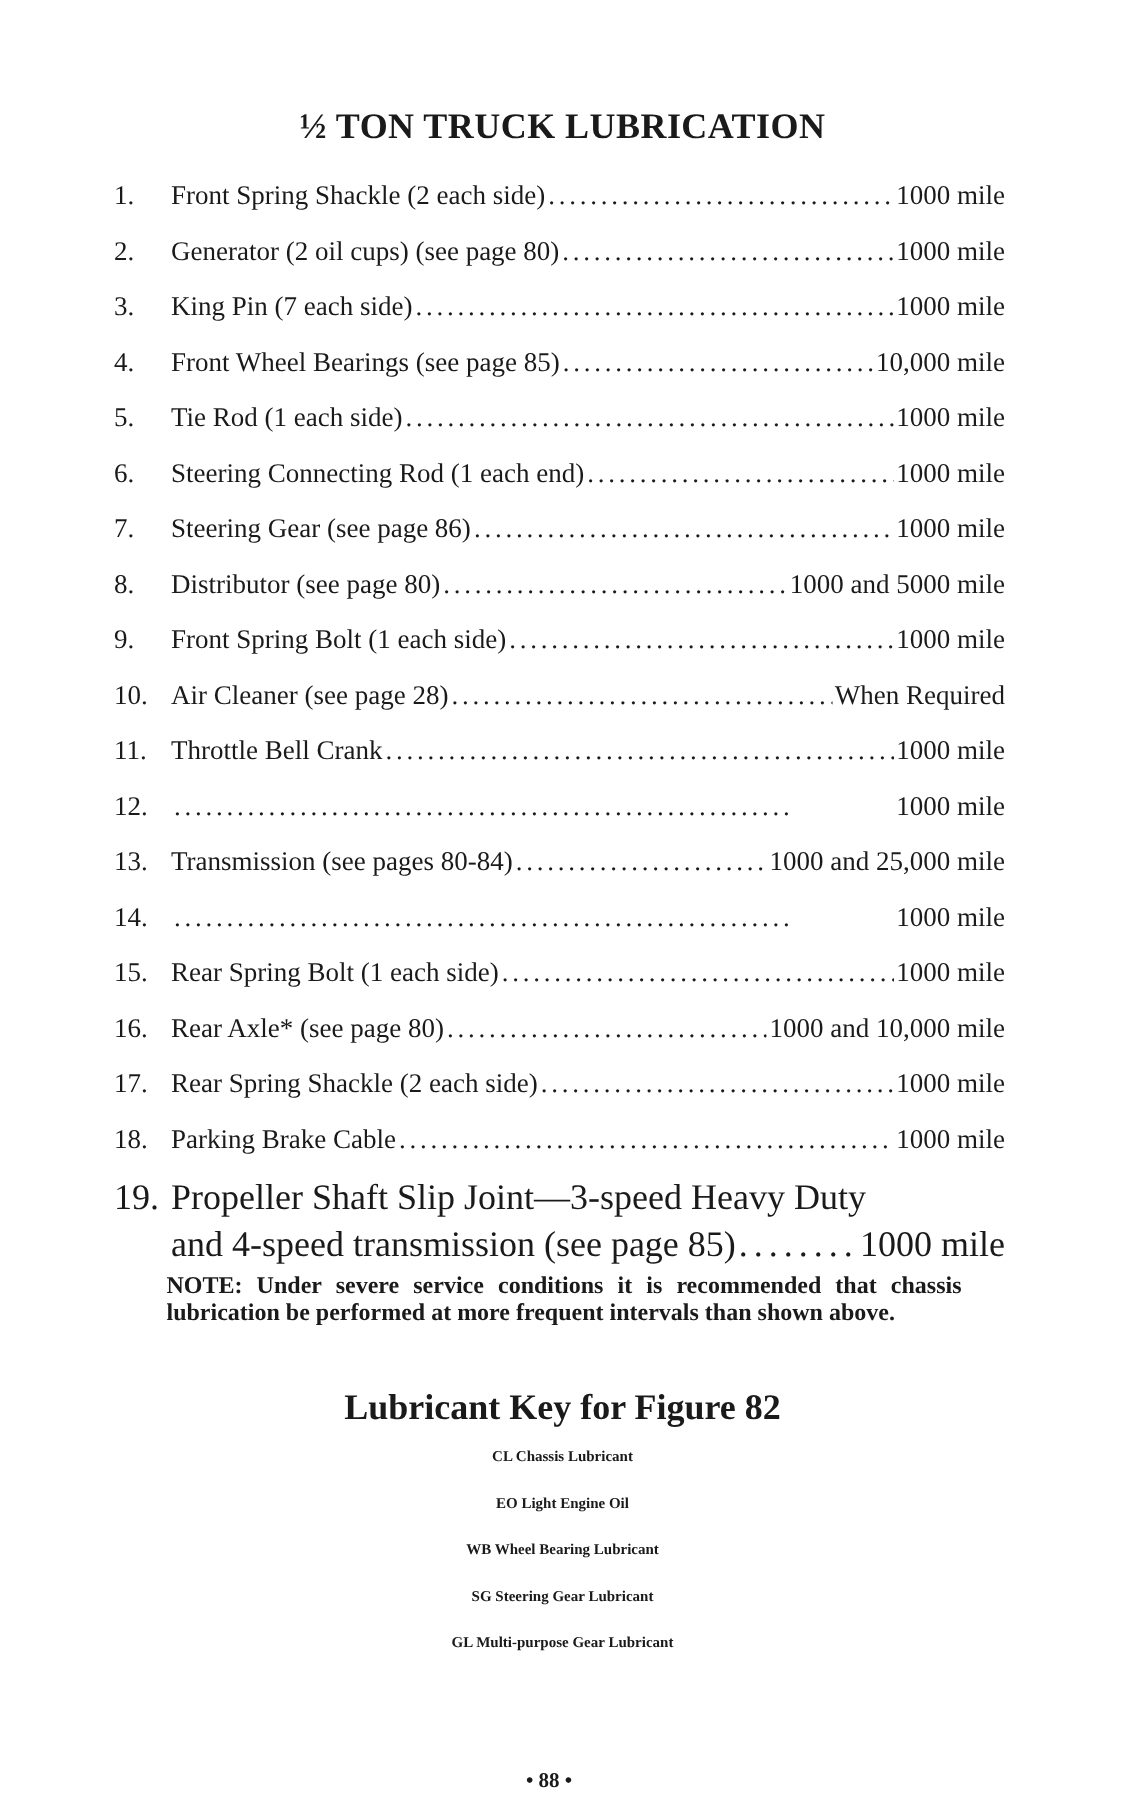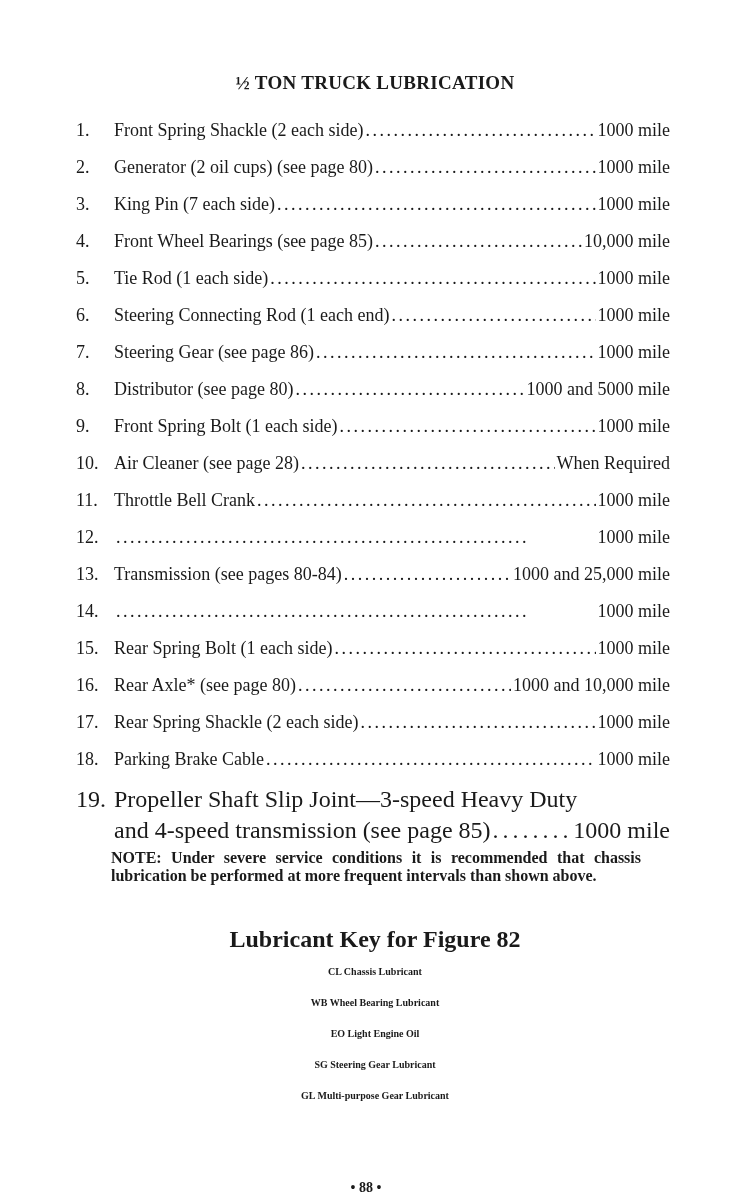--- a/index.html
+++ b/index.html
@@ -1,19 +1,19 @@
 <!DOCTYPE html>
 <html><head>
 <meta charset="utf-8">
 <style>
   html, body { margin: 0; padding: 0; background: #ffffff; }
   body { width: 750px; height: 1195px; position: relative; overflow: hidden;
     font-family: "Liberation Serif", "DejaVu Serif", serif; color: #1a1a1a; }
   .title { position: absolute; top: 72px; left: 0; width: 750px; text-align: center;
-    font-weight: bold; font-size: 19px; letter-spacing: 0.3px; }
+    font-weight: bold; font-size: 24px; letter-spacing: 0.3px; }
   .list { position: absolute; top: 120px; left: 76px; width: 594px; }
   .row { display: flex; align-items: baseline; height: 37px; font-size: 18px; }
   .num { width: 38px; flex: none; }
   .label { white-space: nowrap; flex: none; }
   .dots { flex: 1; overflow: hidden; white-space: nowrap; margin: 0 2px; letter-spacing: 2px; }
   .dots::before { content: ". . . . . . . . . . . . . . . . . . . . . . . . . . . . . . . . . . . . . . . . . . . . . . . . . . . . . . . . . . ."; letter-spacing: -1px; }
   .val { white-space: nowrap; flex: none; }
   .row.two { height: auto; flex-direction: column; align-items: stretch; }
   .row.two .line1 { display: flex; }
   .row.two .line2 { display: flex; align-items: baseline; padding-left: 38px; margin-top: 4px; }
@@ -149,19 +149,19 @@
         <span class="val">1000 mile</span>
       </div>
   </div>
 </div>
 
 <div class="note">NOTE: Under severe service conditions it is recommended that chassis lubrication be performed at more frequent intervals than shown above.</div>
 
 <div class="key-title">Lubricant Key for Figure 82</div>
 <div class="key-list">
   <div class="key-item">CL Chassis Lubricant</div>
+  <div class="key-item">EO Light Engine Oil</div>
   <div class="key-item">WB Wheel Bearing Lubricant</div>
-  <div class="key-item">EO Light Engine Oil</div>
   <div class="key-item">SG Steering Gear Lubricant</div>
   <div class="key-item">GL Multi-purpose Gear Lubricant</div>
 </div>
 
 <div class="page">• 88 •</div>
 
 </body></html>

